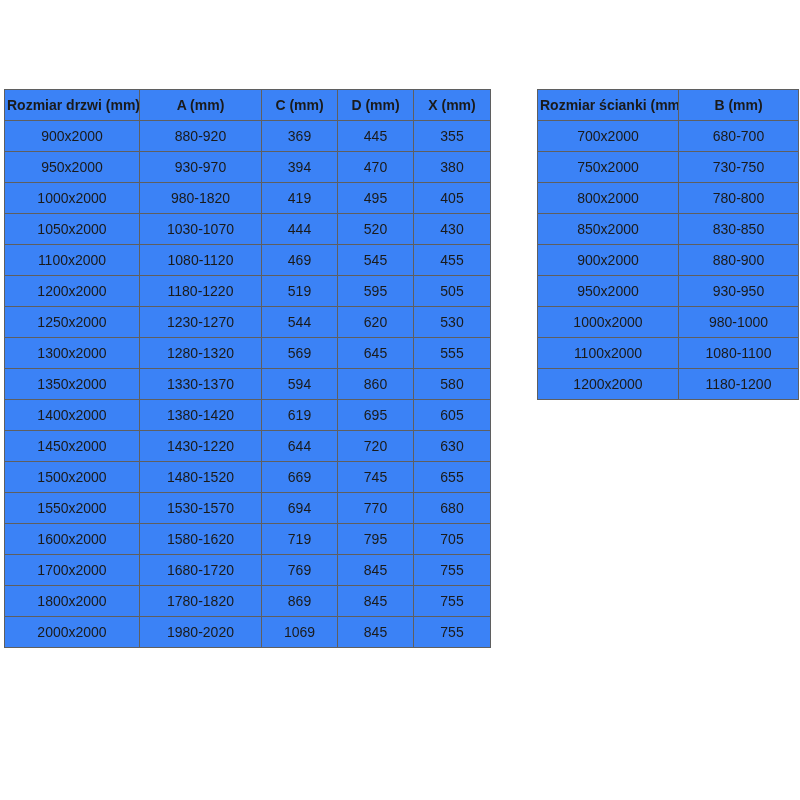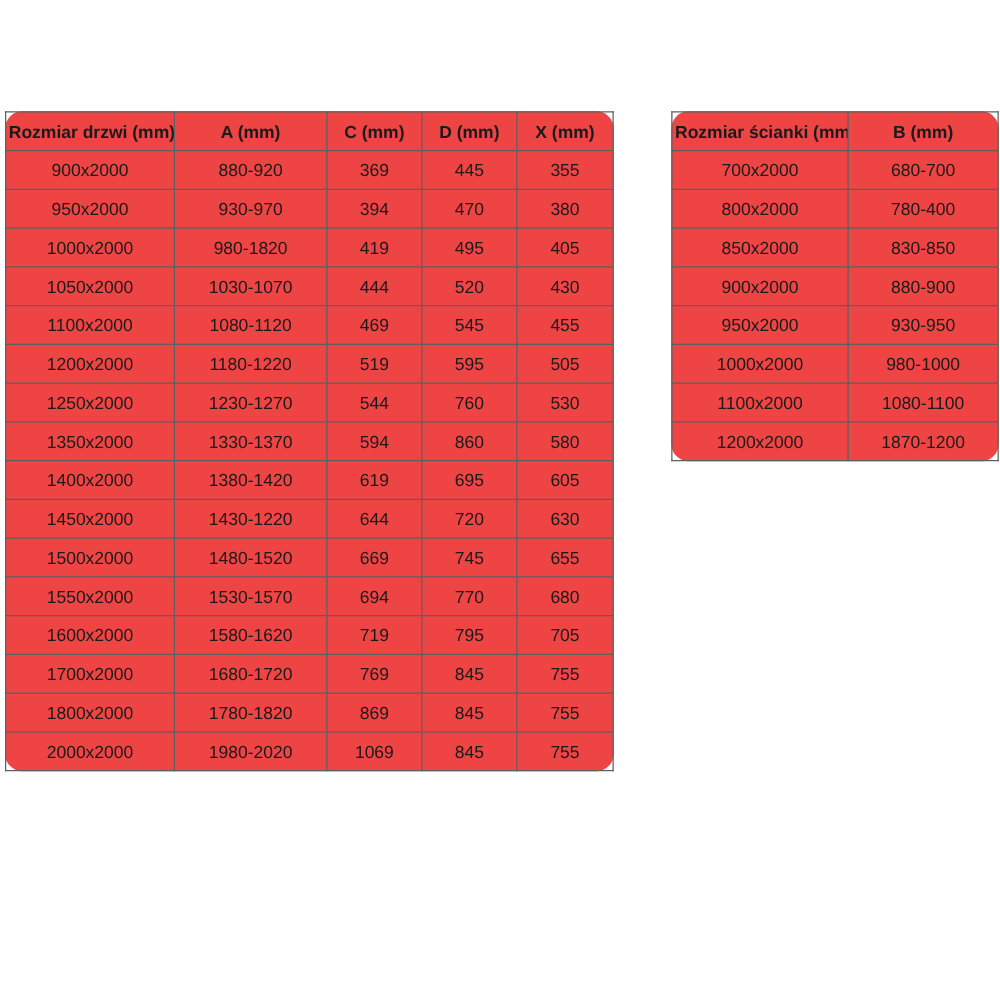--- a/index.html
+++ b/index.html
@@ -7,22 +7,21 @@
     width: 800px; height: 800px;
     background: #ffffff;
     font-family: "Liberation Sans", sans-serif;
     position: relative;
     overflow: hidden;
   }
   table.spec-table {
     position: absolute;
     border-collapse: collapse;
     table-layout: fixed;
-    background: #ef4444;
-    border-radius: 14px;
+    background: #3b82f6;
   }
   table.spec-table th,
   table.spec-table td {
     border: 1px solid #5f5f5f;
     text-align: center;
     vertical-align: middle;
     height: 31px;
     font-size: 14px;
     color: #1a1a1a;
     padding: 0 2px;
@@ -93,22 +92,29 @@
         <td>1200x2000</td>
         <td>1180-1220</td>
         <td>519</td>
         <td>595</td>
         <td>505</td>
       </tr>
       <tr>
         <td>1250x2000</td>
         <td>1230-1270</td>
         <td>544</td>
-        <td>760</td>
+        <td>620</td>
         <td>530</td>
+      </tr>
+      <tr>
+        <td>1300x2000</td>
+        <td>1280-1320</td>
+        <td>569</td>
+        <td>645</td>
+        <td>555</td>
       </tr>
       <tr>
         <td>1350x2000</td>
         <td>1330-1370</td>
         <td>594</td>
         <td>860</td>
         <td>580</td>
       </tr>
       <tr>
         <td>1400x2000</td>
@@ -179,22 +185,26 @@
         <th>Rozmiar ścianki (mm)</th>
         <th>B (mm)</th>
       </tr>
     </thead>
     <tbody>
       <tr>
         <td>700x2000</td>
         <td>680-700</td>
       </tr>
       <tr>
+        <td>750x2000</td>
+        <td>730-750</td>
+      </tr>
+      <tr>
         <td>800x2000</td>
-        <td>780-400</td>
+        <td>780-800</td>
       </tr>
       <tr>
         <td>850x2000</td>
         <td>830-850</td>
       </tr>
       <tr>
         <td>900x2000</td>
         <td>880-900</td>
       </tr>
       <tr>
@@ -204,16 +214,16 @@
       <tr>
         <td>1000x2000</td>
         <td>980-1000</td>
       </tr>
       <tr>
         <td>1100x2000</td>
         <td>1080-1100</td>
       </tr>
       <tr>
         <td>1200x2000</td>
-        <td>1870-1200</td>
+        <td>1180-1200</td>
       </tr>
     </tbody>
   </table>
 
 </body></html>

